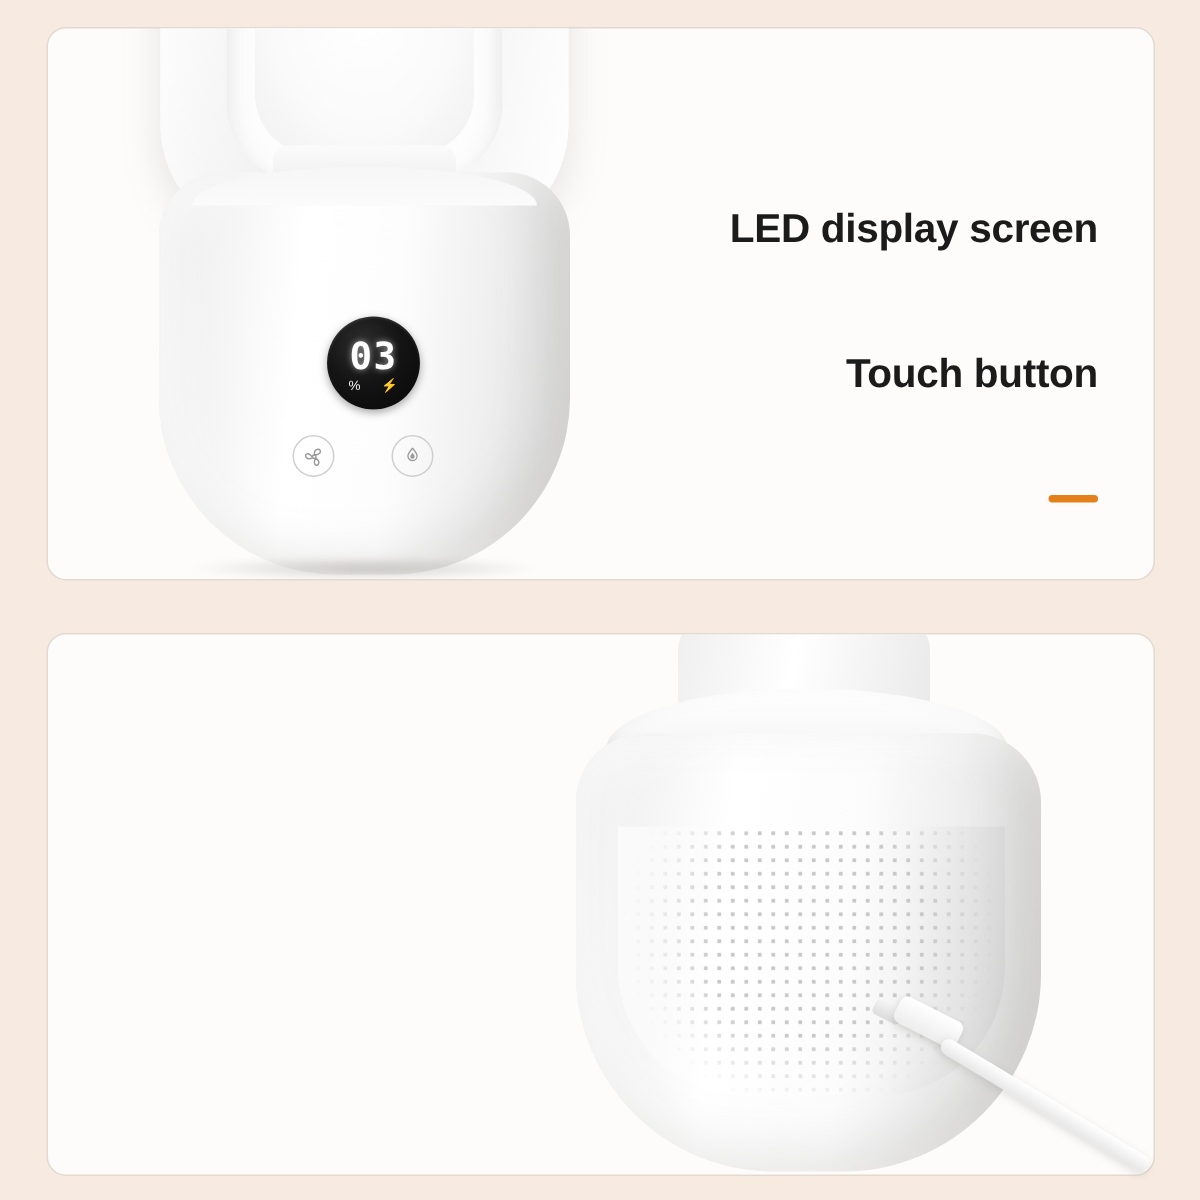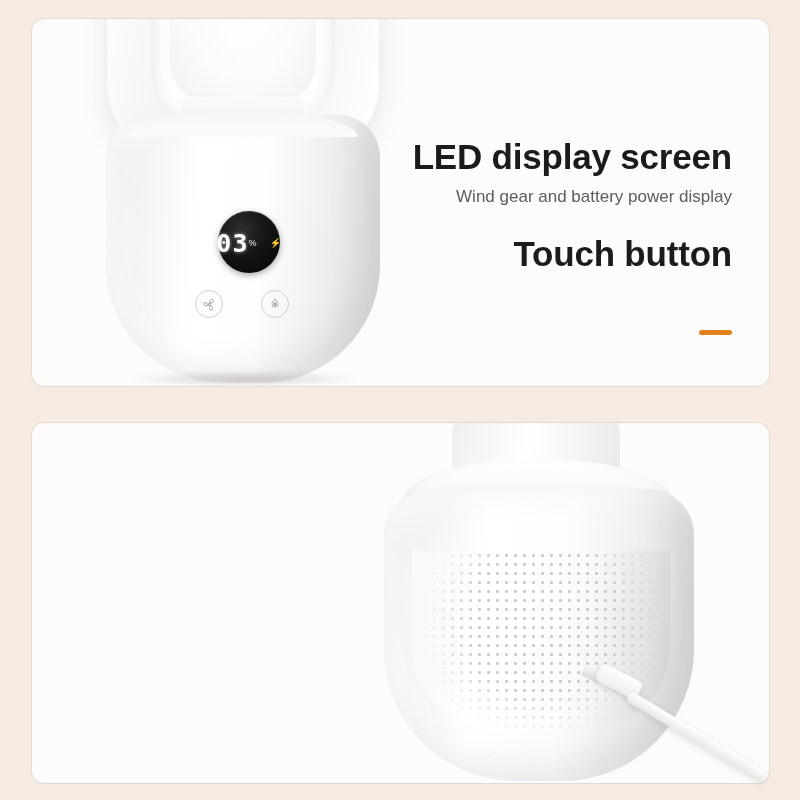--- a/index.html
+++ b/index.html
@@ -74,21 +74,21 @@
     background:radial-gradient(ellipse at 50% 50%,rgba(120,112,105,.32),rgba(120,112,105,0) 70%);
     filter:blur(2px);
   }
 
   
   .led{
     position:absolute;left:186px;top:192px;width:62px;height:62px;
     border-radius:50%;
     background:radial-gradient(circle at 38% 30%,#2e2e2e 0%,#141414 45%,#070707 100%);
     box-shadow:0 2px 6px rgba(0,0,0,.35),inset 0 1px 2px rgba(255,255,255,.12);
-    display:flex;align-items:center;justify-content:center;
+    display:flex;flex-direction:column;align-items:center;justify-content:center;
   }
   .led-digits{
     font-family:"DejaVu Sans Mono","Liberation Mono",monospace;
     font-weight:700;font-size:25px;letter-spacing:1px;color:#ffffff;
     line-height:1;margin-top:2px;
     text-shadow:0 0 4px rgba(255,255,255,.55);
   }
   .led-icons{
     display:flex;gap:14px;align-items:center;margin-top:3px;
   }
@@ -160,21 +160,21 @@
     background:linear-gradient(180deg,#ffffff,#e7e7e7);
     box-shadow:0 2px 6px rgba(140,135,130,.25);
     transform:rotate(31deg);
     transform-origin:0 50%;
   }
 
   
   .feat{position:absolute;}
   .feat h2{
     margin:0;
-    font-size:35px;font-weight:700;color:#1b1b1b;letter-spacing:-.2px;
+    font-size:27px;font-weight:700;color:#1b1b1b;letter-spacing:-.2px;
     line-height:1.15;
   }
   .feat p{
     margin:9px 0 0 0;
     font-size:17px;color:#5c5c5c;line-height:1.32;font-weight:400;
   }
   .right-align{text-align:right;}
   .accent{
     position:absolute;width:33px;height:5px;border-radius:3px;background:#e4801c;
   }
@@ -225,21 +225,20 @@
         <svg width="14" height="14" viewBox="0 0 24 24">
           <path d="M12 3.2c3.2 3.6 5.2 6.3 5.2 8.9A5.2 5.2 0 0 1 12 17.3a5.2 5.2 0 0 1-5.2-5.2c0-2.6 2-5.3 5.2-8.9Z" fill="none" stroke="#9a9a9a" stroke-width="1.5" stroke-linejoin="round"></path>
           <path d="M12 8.2c1.6 1.9 2.5 3.2 2.5 4.4a2.5 2.5 0 1 1-5 0c0-1.2.9-2.5 2.5-4.4Z" fill="#9a9a9a"></path>
         </svg>
       </div>
 
     </div>
 
     <div class="feat right-align" id="feat-led">
       <h2>LED display screen</h2>
-      <p>Wind gear and battery power display</p>
     </div>
 
     <div class="feat right-align" id="feat-touch">
       <h2>Touch button</h2>
     </div>
 
     <div class="accent" id="accent-top"></div>
   </div>
 
   <div class="card" id="card-bottom">

